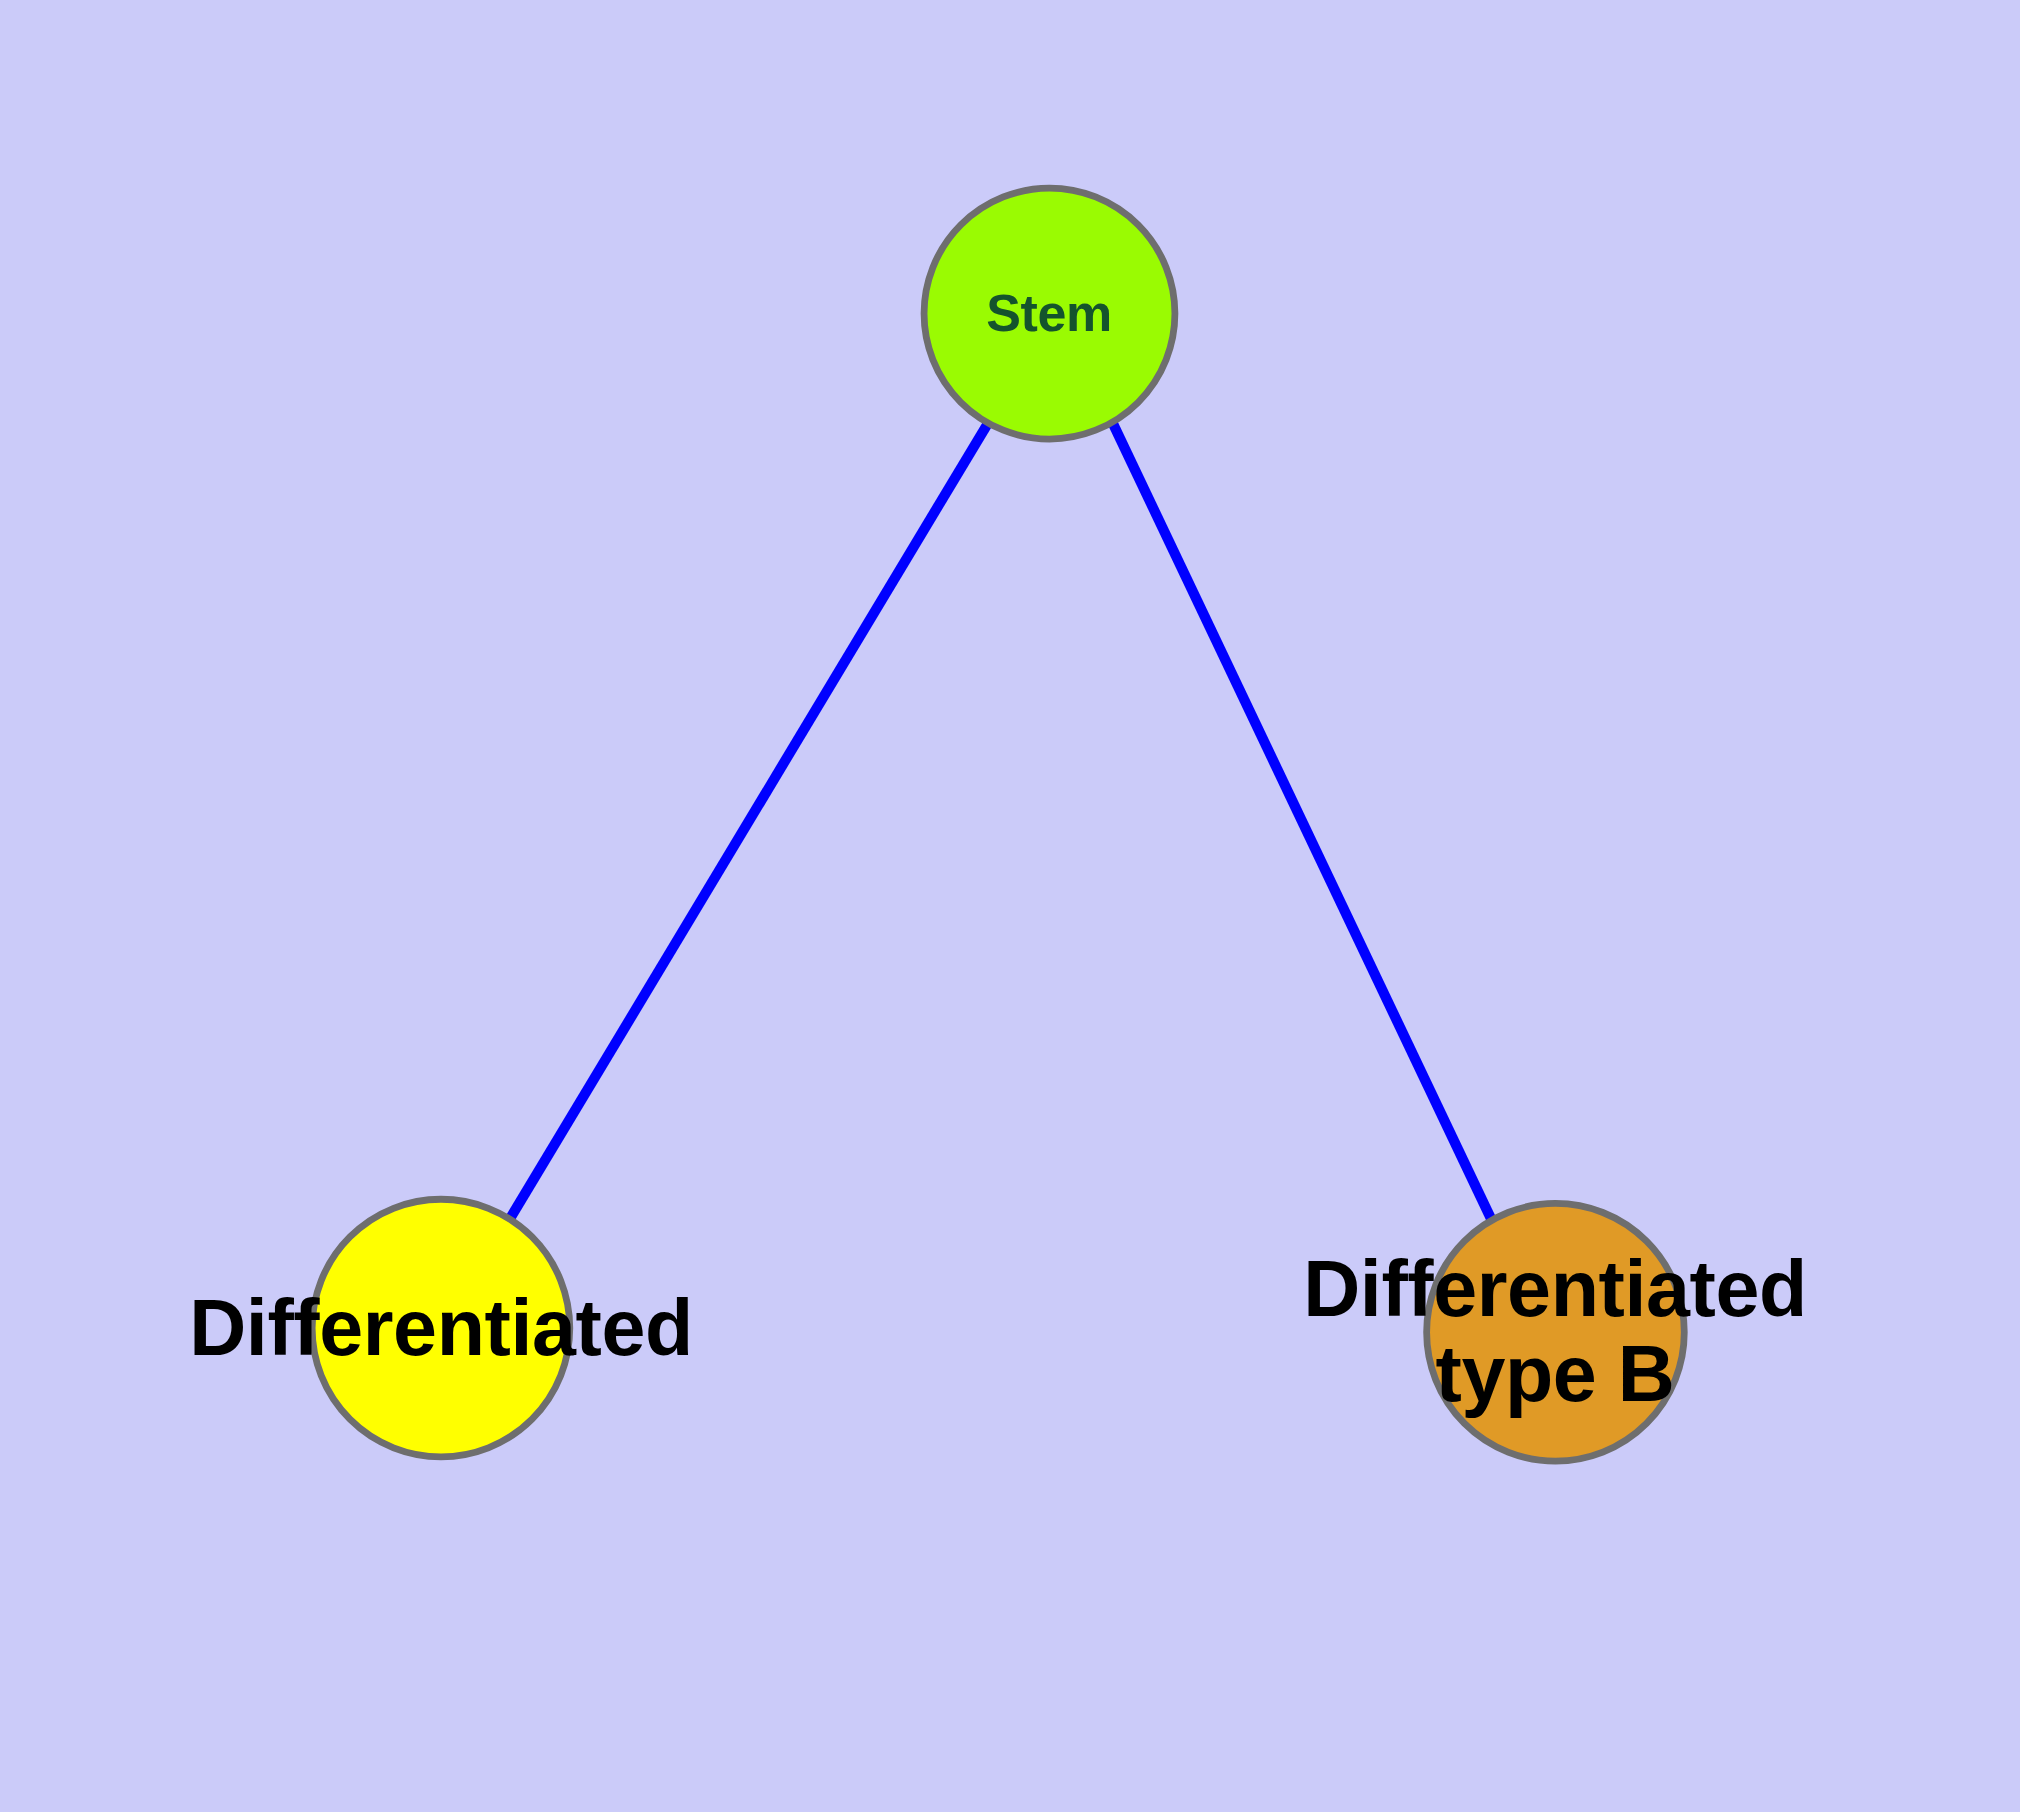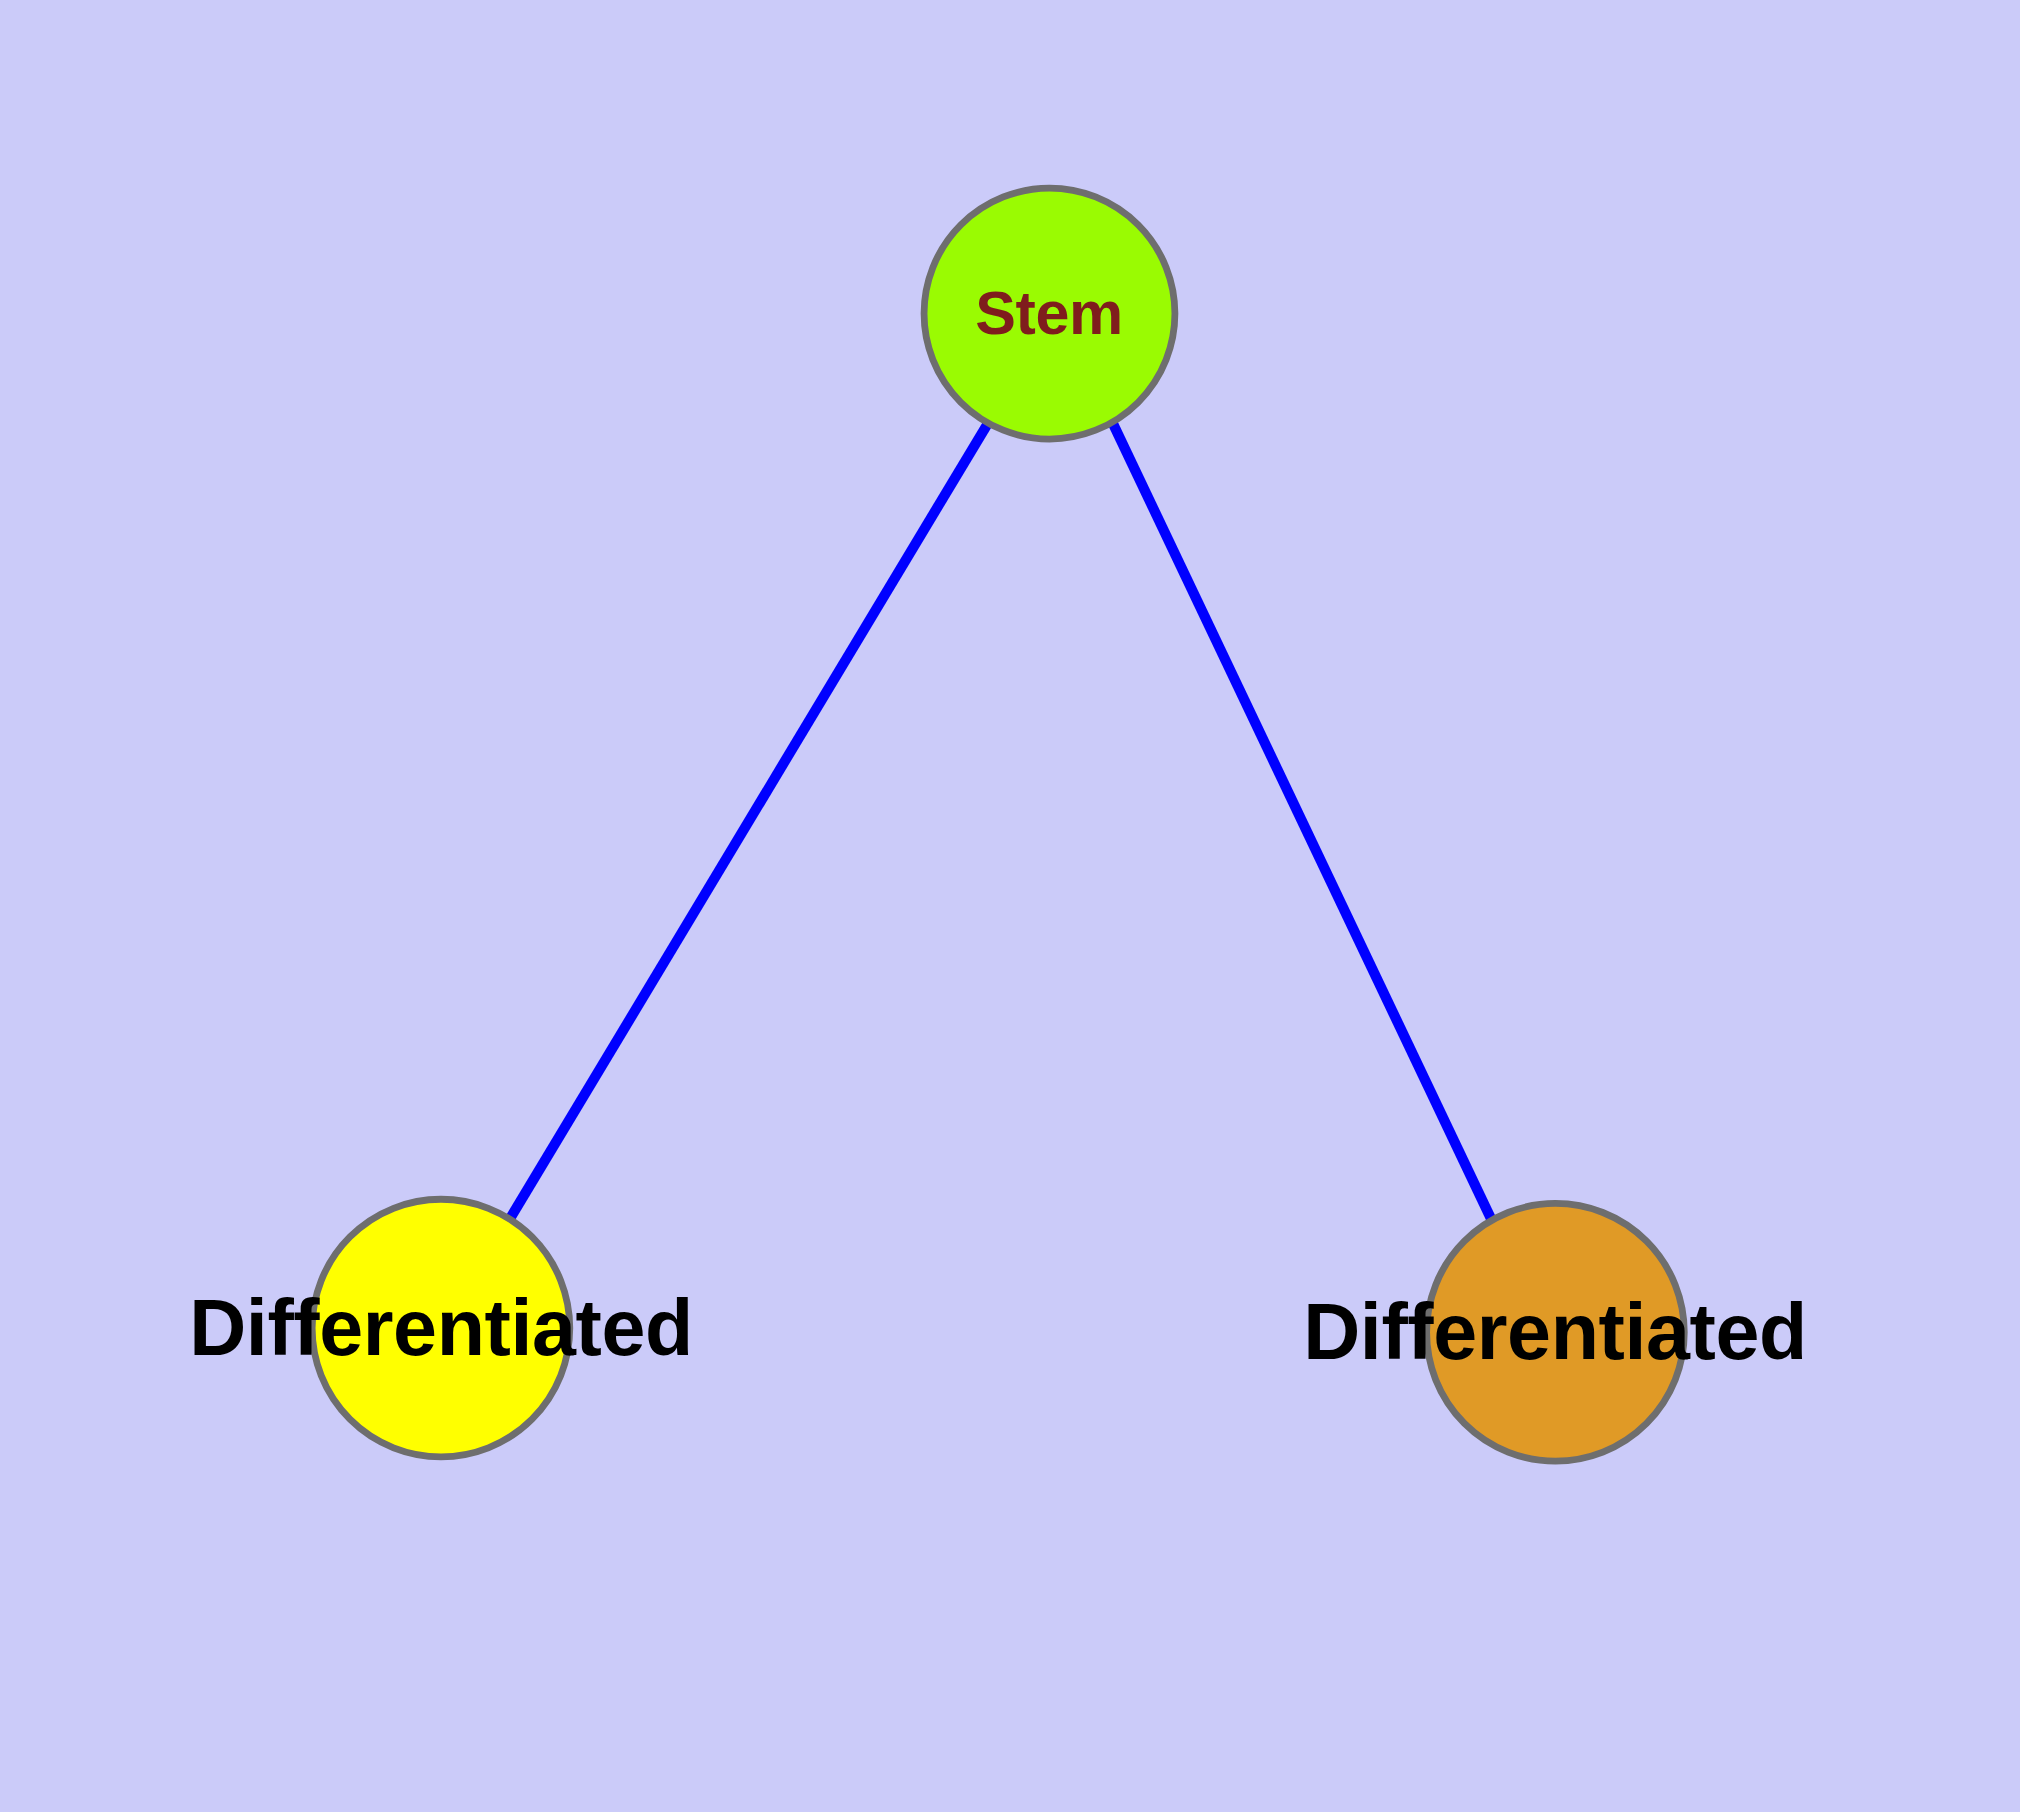--- a/index.html
+++ b/index.html
@@ -56,25 +56,26 @@
         <line x1="1313" y1="500" x2="1759" y2="1438" stroke="#0000FF" stroke-width="12" stroke-linecap="butt"></line>
       </g>
     <g id="nodes-layer">
         <circle cx="1238" cy="370" r="148" fill="#9AFB02" stroke="#6E6E6E" stroke-width="8"></circle>
         <circle cx="520" cy="1567" r="152" fill="#FFFF00" stroke="#6E6E6E" stroke-width="8"></circle>
         <circle cx="1835" cy="1572" r="152" fill="#E09A26" stroke="#6E6E6E" stroke-width="8"></circle>
       </g>
   </svg>
 
   <div id="labels-layer">
-      <div class="node-label" style="left: 1049px; top: 314px; font-size: 61px; color: #7f1d1d; text-align: right;">
+      <div class="node-label" style="left: 1049px; top: 314px; font-size: 52px; color: #14532d; text-align: right;">
         <span class="line">Stem</span>
       </div>
       <div class="node-label" style="left: 441px; top: 1328px; font-size: 79px; color: rgb(0, 0, 0);">
         <span class="line">Differentiated</span>
       </div>
       <div class="node-label" style="left: 1555px; top: 1332px; font-size: 79px; color: rgb(0, 0, 0);">
         <span class="line">Differentiated</span>
+        <span class="line">type B</span>
       </div>
     </div>
 
 </div>
 
 
 </body></html>

